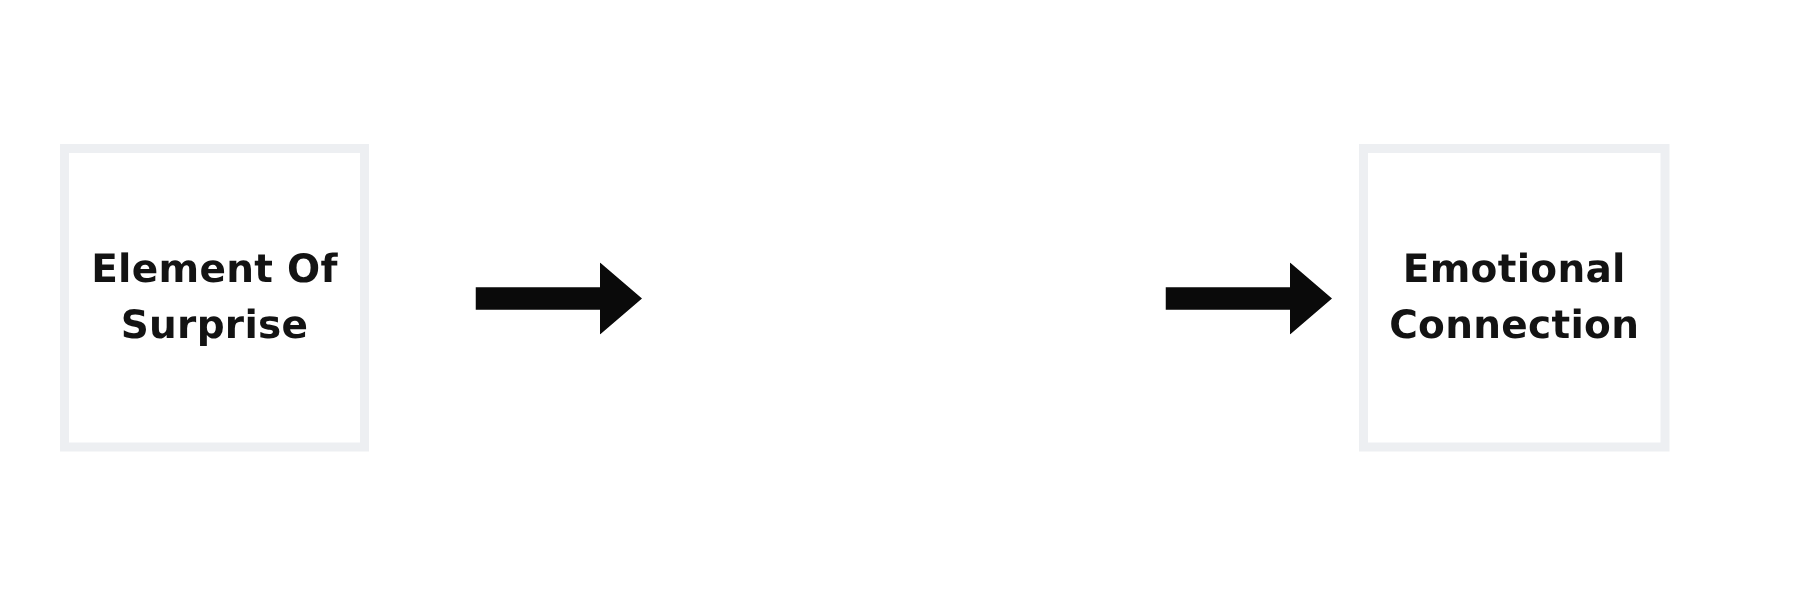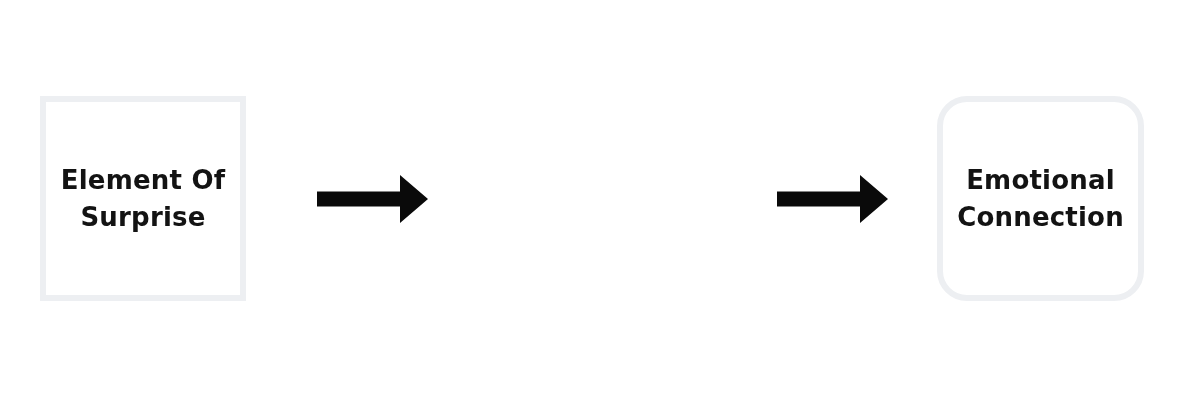--- a/index.html
+++ b/index.html
@@ -35,21 +35,21 @@
   .node-label {
     font-size: 26px;
     font-weight: 700;
     line-height: 1.42;
     color: #131313;
     letter-spacing: 0.2px;
   }
 
   .node-1 { left: 40px;  width: 206px; }
   .node-2 { left: 498px; width: 205px; }
-  .node-3 { left: 937px; width: 207px; border-radius: 30px; }
+  .node-3 { left: 906px; width: 207px; }
 
   .arrow {
     position: absolute;
     top: 175px;
     width: 111px;
     height: 48px;
   }
 
   .arrow-1 { left: 317px; }
   .arrow-2 { left: 777px; }

